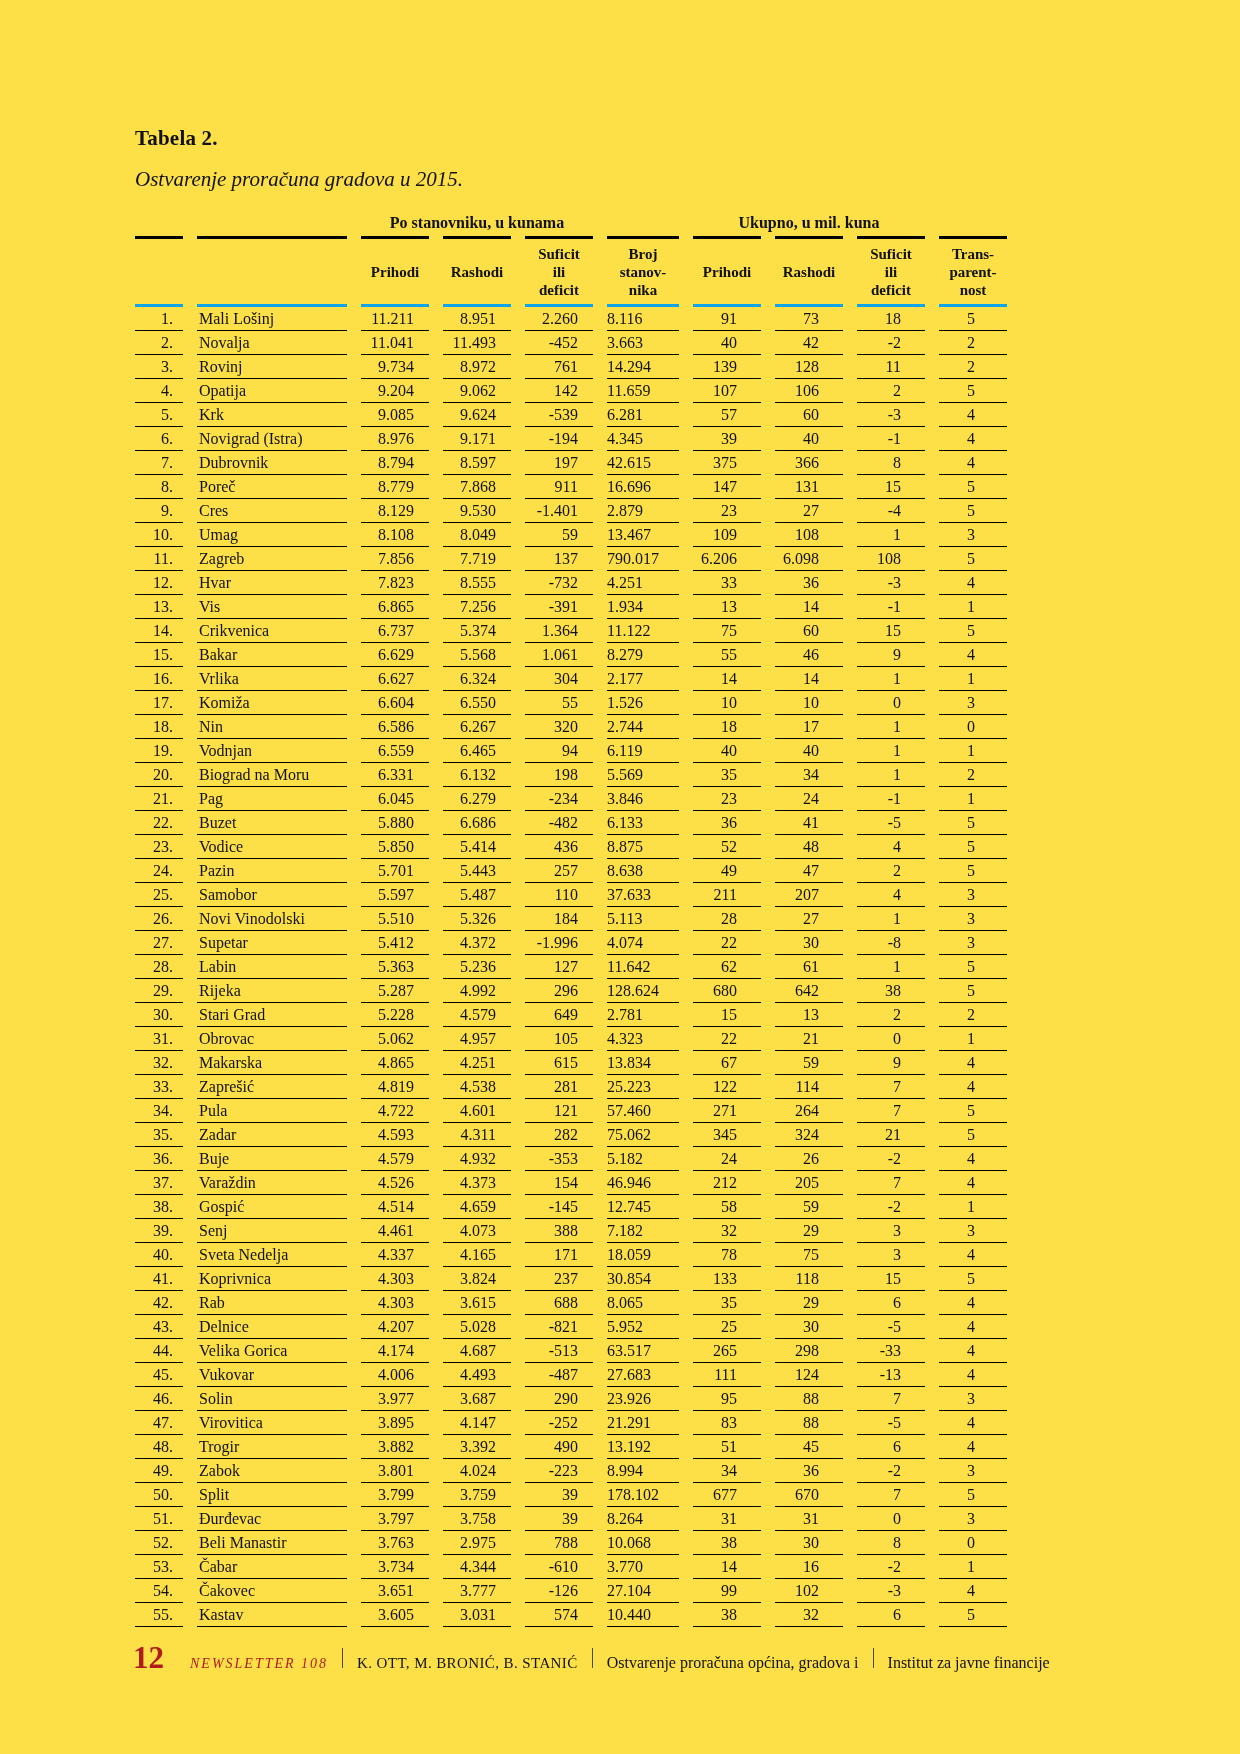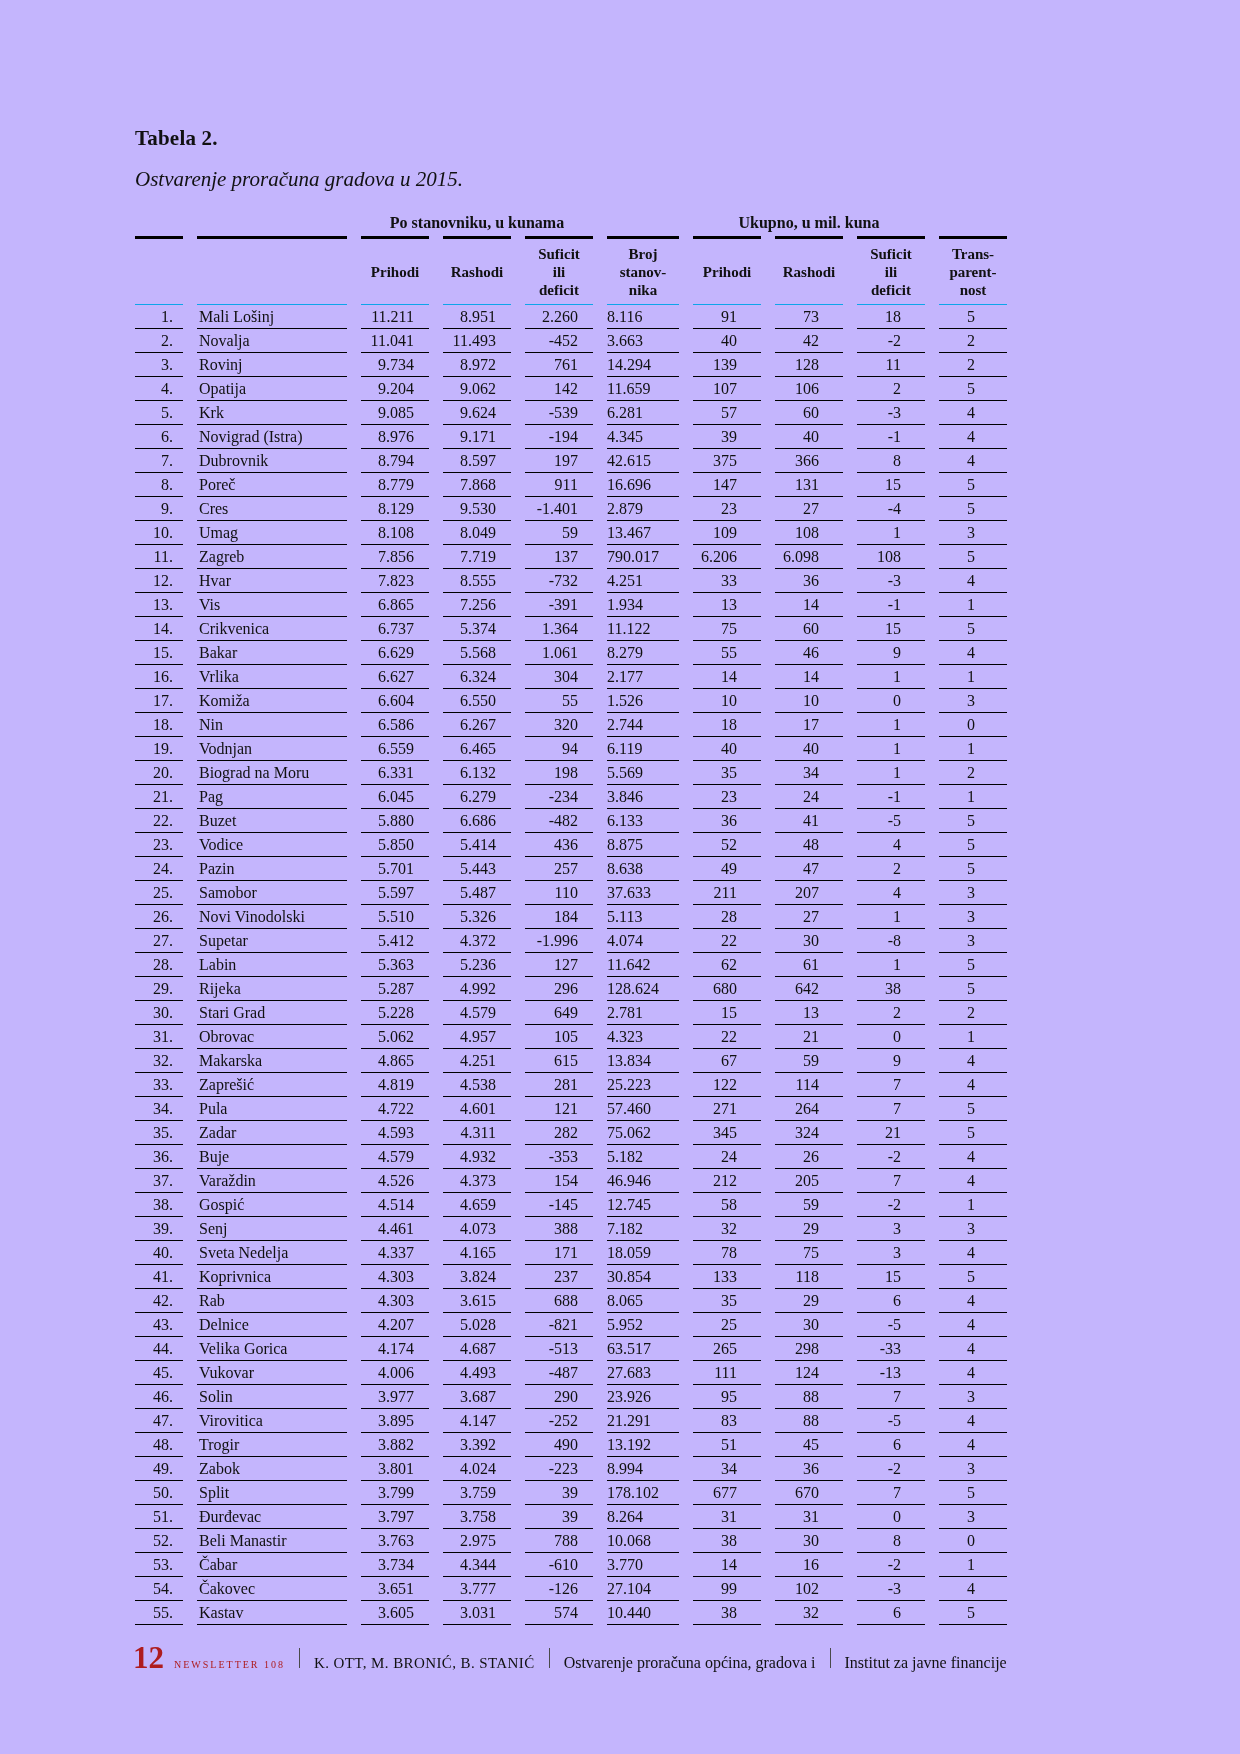--- a/index.html
+++ b/index.html
@@ -1,18 +1,18 @@
 <!DOCTYPE html>
 <html><head>
 <meta charset="utf-8">
 <style>
   html,body { margin:0; padding:0; background:#e8e8e8; }
   .page {
     position:relative; width:1240px; height:1754px; margin:0 auto;
-    background:#c4b5fd; color:#111;
+    background:#fde047; color:#111;
     font-family:"Liberation Serif", "DejaVu Serif", serif;
     overflow:hidden;
   }
   .content { position:absolute; left:135px; top:126px; width:880px; }
   .doc-title { font-size:21px; font-weight:bold; letter-spacing:0.2px; }
   .doc-subtitle { font-size:21px; font-style:italic; margin-top:16px; }
 
   table.budget {
     margin-top:22px; margin-left:-14px;
     border-collapse:separate; border-spacing:14px 0;
@@ -24,42 +24,42 @@
   col.c-broj { width:72px; }
 
   td, th { margin:0; }
   .gh { border:none; padding:0 0 4px 0; }
   .ghc { font-weight:bold; font-size:16px; text-align:center; white-space:nowrap; }
   tr.rule-row td { border-bottom:3px solid #000; padding:0; height:0; line-height:0; }
 
   tr.col-head th {
     font-weight:bold; font-size:15px; line-height:18px;
     vertical-align:middle; text-align:center;
-    white-space:pre-line; border-bottom:1px solid #0ea5e9;
+    white-space:pre-line; border-bottom:3px solid #0ea5e9;
     padding:6px 0 5px 0;
   }
 
   tbody td {
     height:23px; line-height:23px; font-size:16px;
     border-bottom:1px solid #000; padding:0;
     white-space:nowrap; overflow:hidden;
   }
   td.rank { text-align:right; padding-right:10px; }
   td.city { text-align:left; padding-left:2px; }
   td.val  { text-align:right; padding-right:15px; }
   td.val-wide { padding-right:13px; }
   td.val-mid  { text-align:right; padding-right:24px; }
   td.transp { text-align:center; padding-right:4px; }
 
   .footer {
     position:absolute; left:133px; top:1642px; width:1000px;
     display:flex; align-items:baseline; white-space:nowrap;
   }
   .pagenum { font-size:31px; font-weight:bold; line-height:1; }
-  .newsletter { font-size:10px; letter-spacing:2px; margin-left:10px; }
+  .newsletter { font-size:14px; letter-spacing:2px; margin-left:26px;font-style:italic; }
   .sep { display:inline-block; align-self:center; width:1px; height:20px; background:#4a4a4a; margin:0 14px; }
   .authors { font-size:15px; letter-spacing:0.4px; }
   .article, .institute { font-size:16px; }
 </style>
 </head>
 <body>
 
 <div class="page">
   <div class="content">
     <div class="doc-title">Tabela 2.</div>

